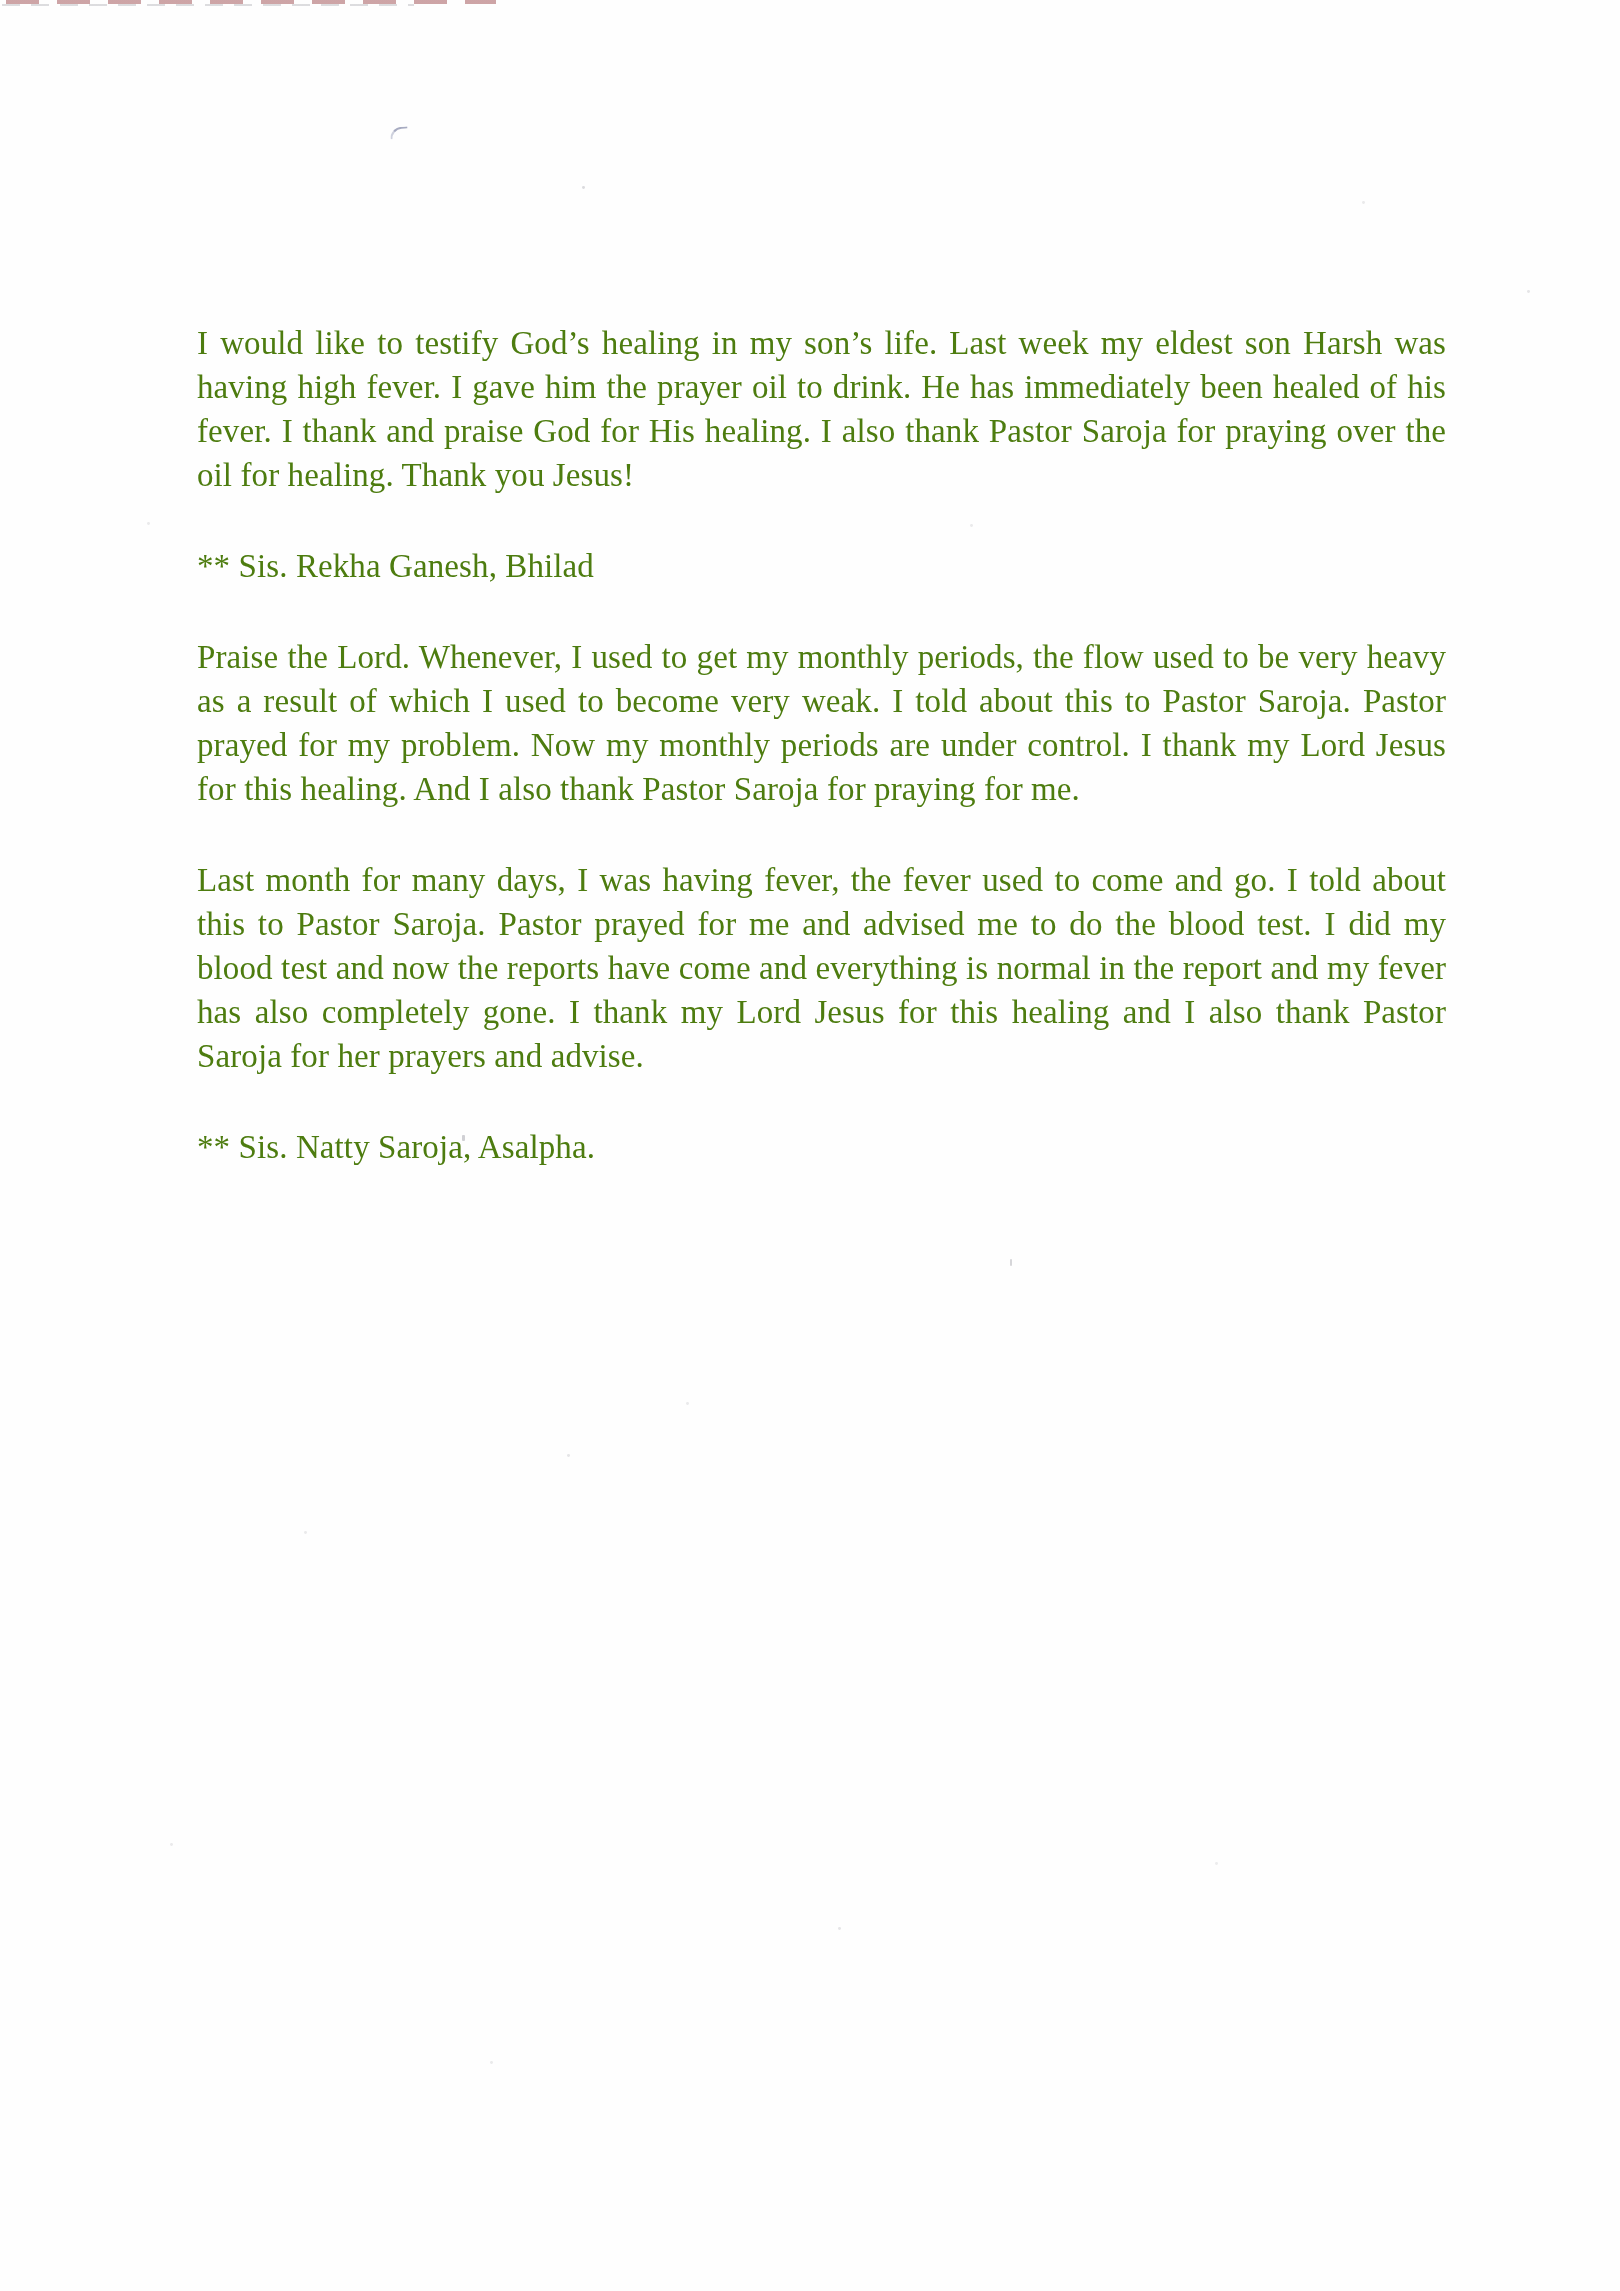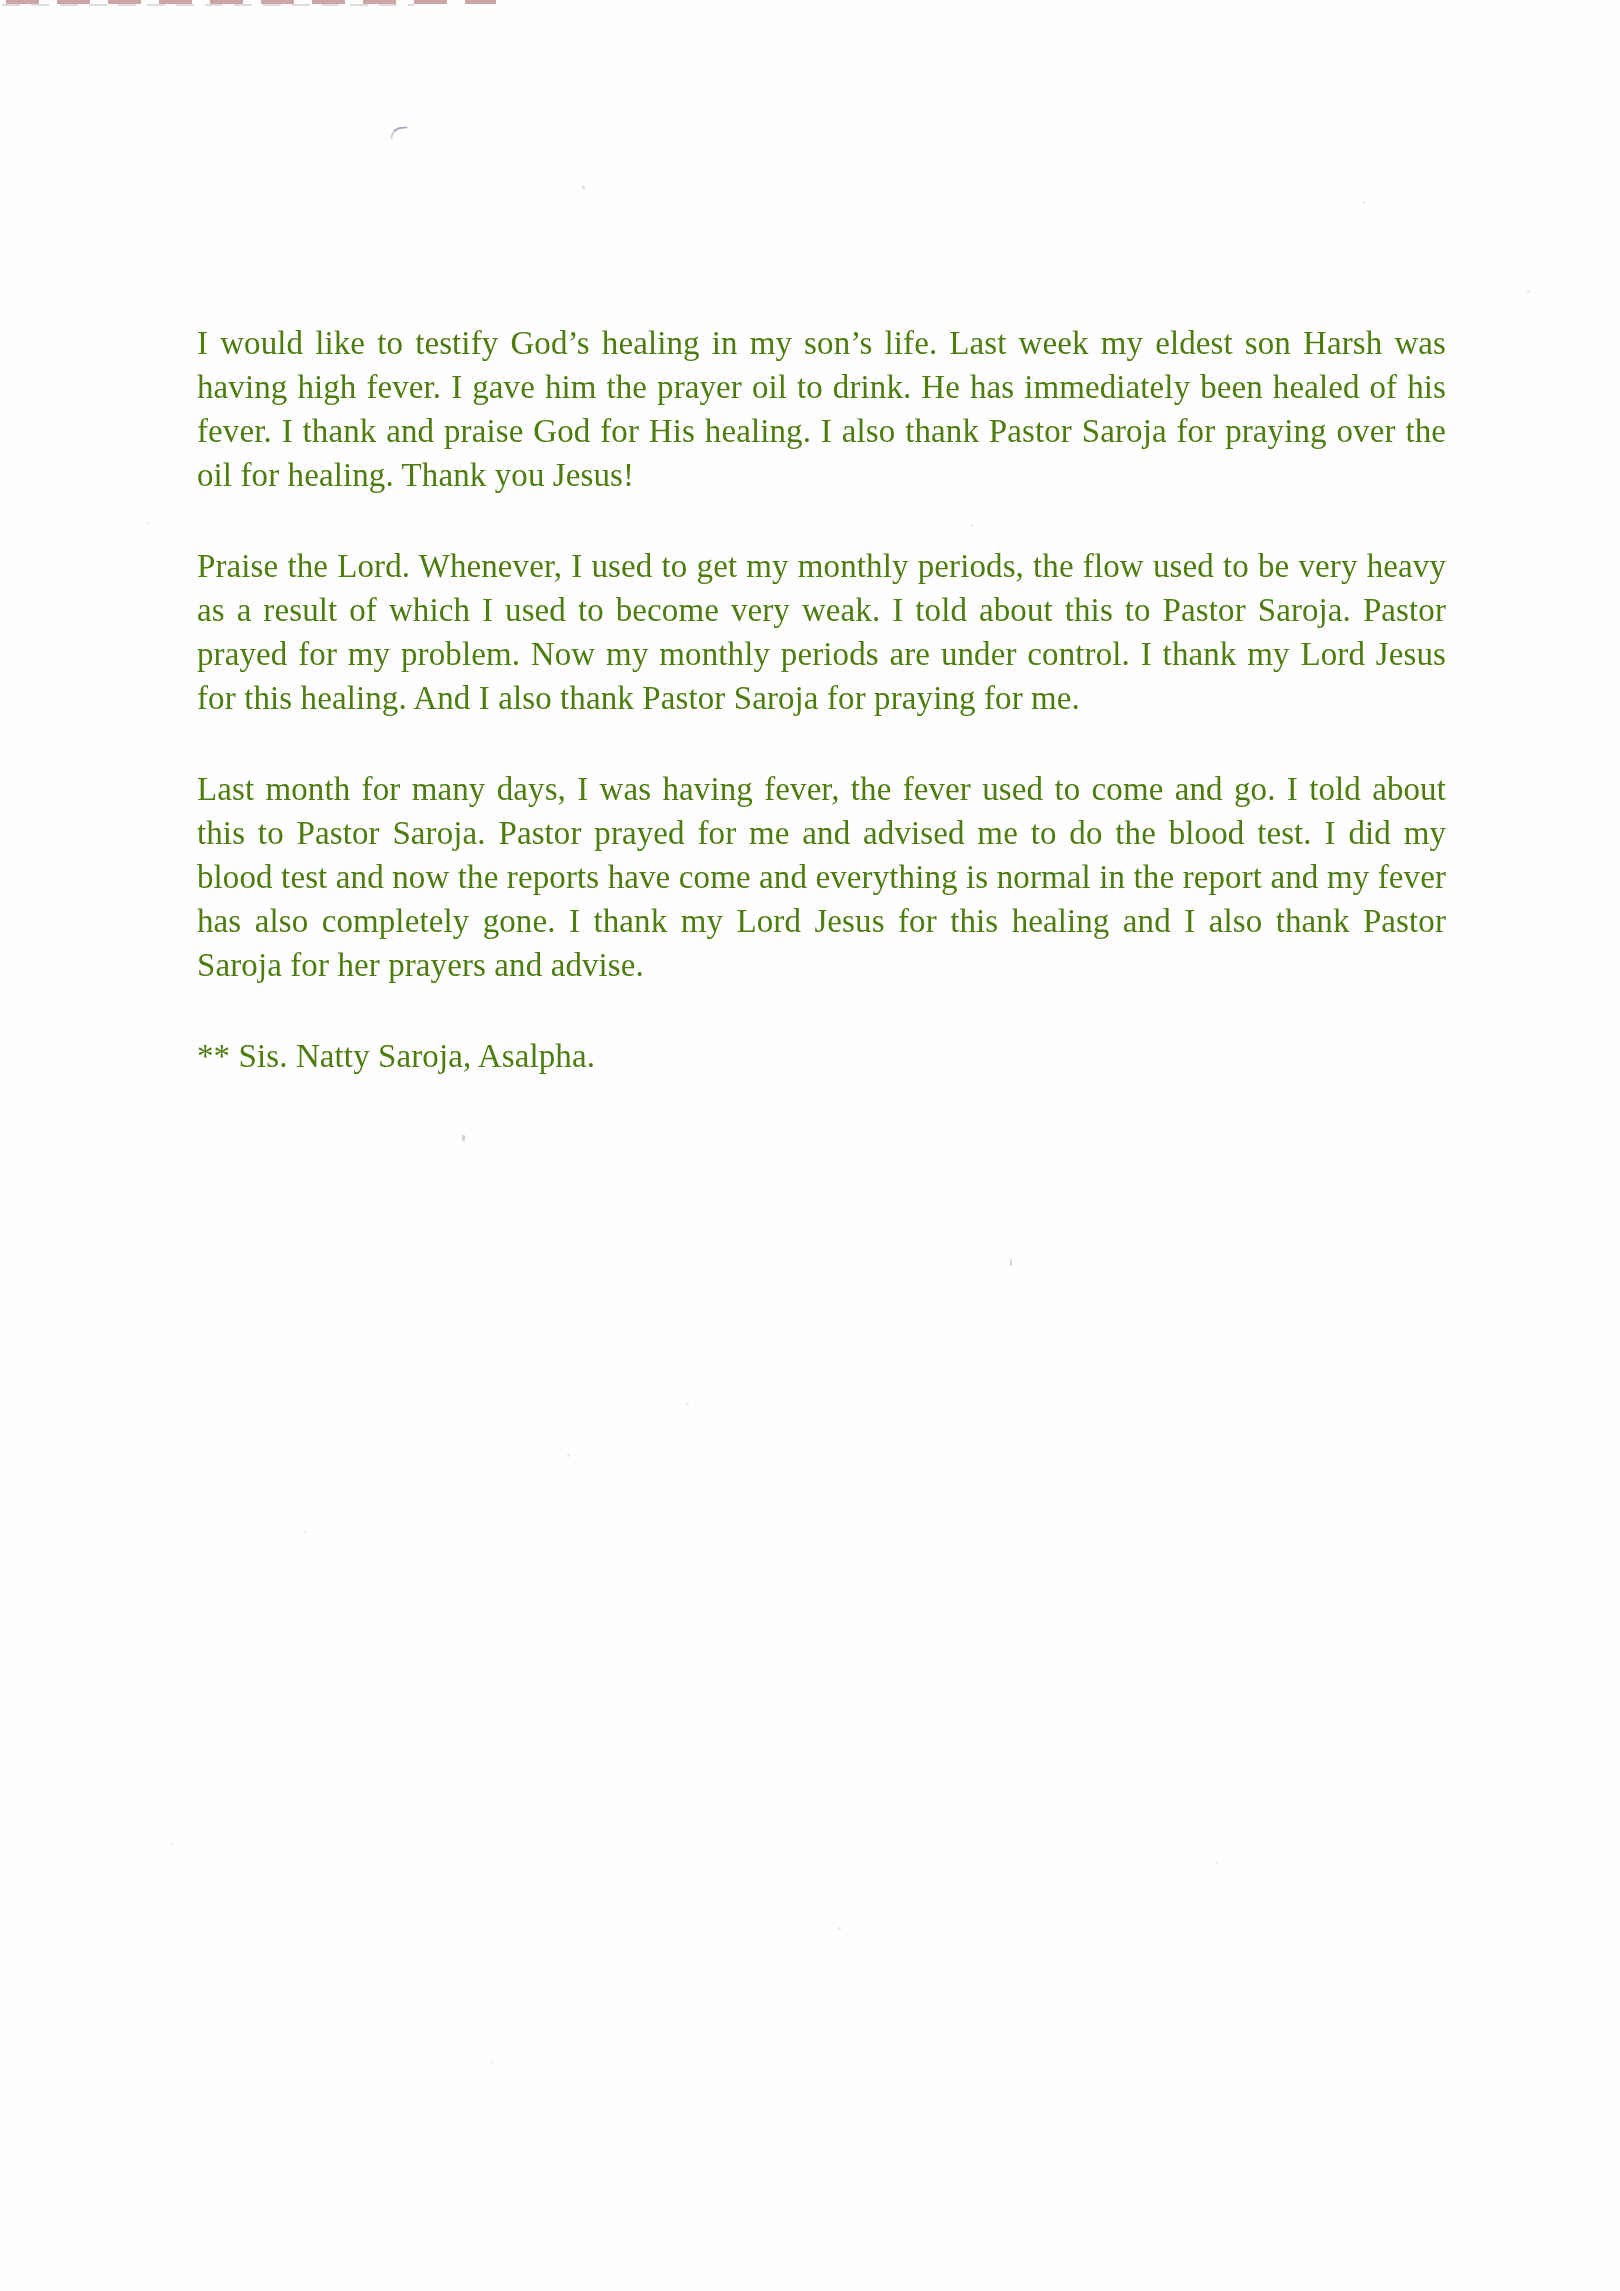--- a/index.html
+++ b/index.html
@@ -127,19 +127,20 @@
   <div class="speckle s8"></div>
   <div class="speckle s9"></div>
   <div class="speckle s10"></div>
   <div class="speckle s11"></div>
   <div class="speckle s12"></div>
   <div class="speckle s13"></div>
   <div class="speckle s14"></div>
 
   <div class="text-block">
     <p class="body">I would like to testify God’s healing in my son’s life. Last week my eldest son Harsh was having high fever.  I gave him the prayer oil to drink. He has immediately been healed of his fever. I thank and praise God for His healing.  I also thank Pastor Saroja for praying over the oil for healing.  Thank  you Jesus!</p>
+    <p class="sig">** Sis. Rekha Ganesh,  Bhilad</p>
     <p class="body">Praise the Lord. Whenever, I used to get my monthly periods, the flow used to be very heavy as a result of which I used to become very weak.  I told about this to Pastor Saroja.  Pastor prayed for my problem.  Now my monthly periods are under control. I thank my Lord Jesus for this healing. And I also thank Pastor Saroja for praying for me.</p>
     <p class="body">Last month for many days, I was having fever, the fever used to come and go.  I told about this to Pastor Saroja.  Pastor prayed for me and advised me to do the blood test.  I did my blood test and now the reports have come and everything is normal in the report and my fever has also completely gone. I thank my Lord Jesus for this healing and I also thank Pastor Saroja for her prayers and advise.</p>
     <p class="sig">** Sis. Natty Saroja, Asalpha.</p>
   </div>
 
 </div>
 
 
 </body></html>

